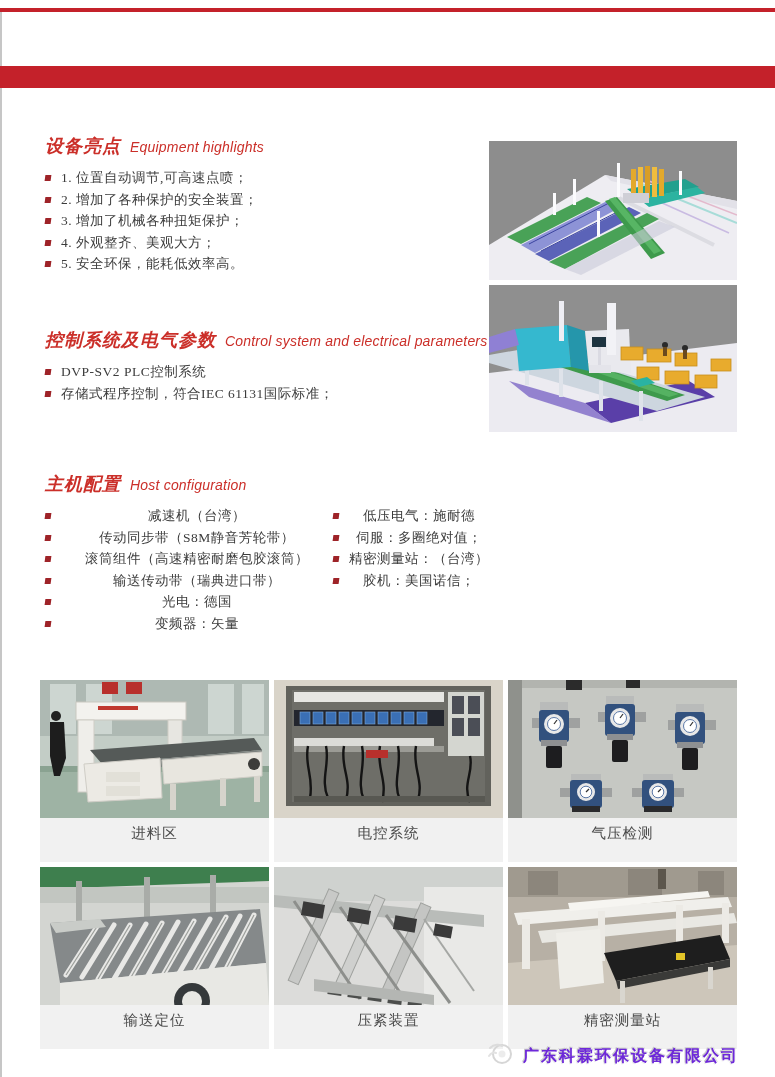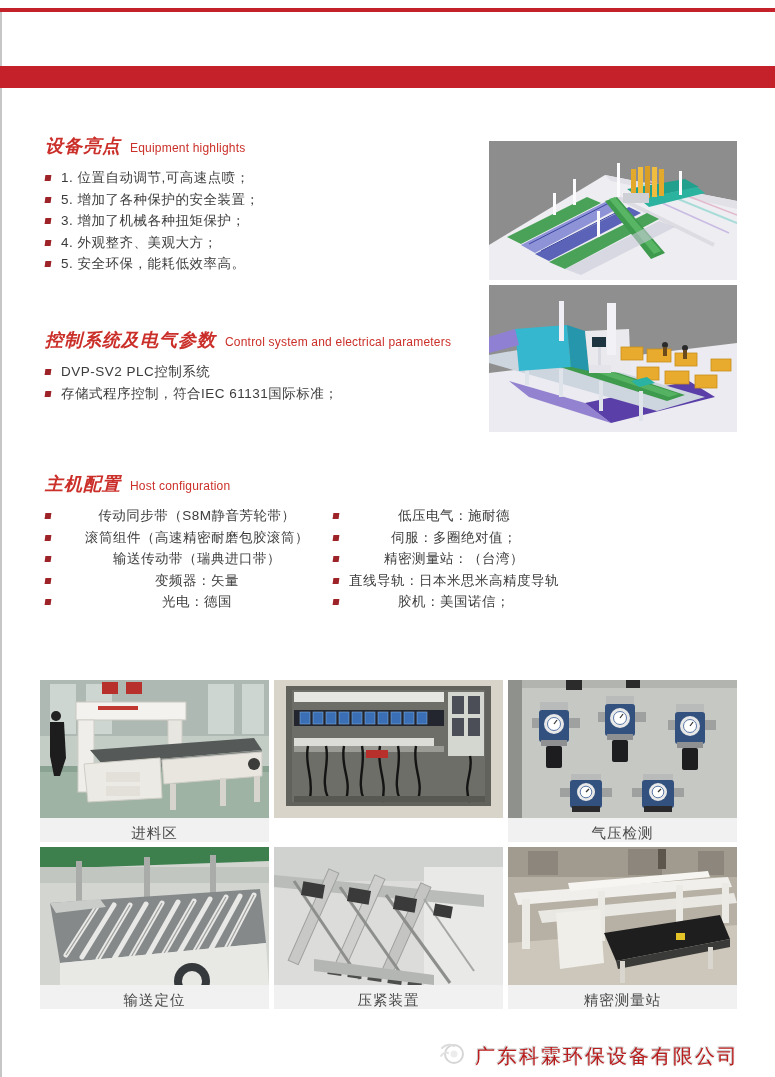--- a/index.html
+++ b/index.html
@@ -17,27 +17,27 @@
   .sec-highlights { top:126px; width:430px; }
   .sec-control    { top:320px; width:450px; }
   .sec-host       { top:464px; width:700px;text-align:center; }
 
   .sec-head { display:flex; align-items:baseline; margin-bottom:9px; }
   .sec-title-zh {
     font-size:18px; font-weight:bold; font-style:italic; color:#cb2f29;
     letter-spacing:1px;
   }
   .sec-title-en {
-    font-size:12px; color:#cb2f29; margin-left:9px;
+    font-size:14px; font-style:italic; color:#cb2f29; margin-left:9px;
     letter-spacing:0.2px;
   }
   ul.bullets { list-style:none; }
   ul.bullets li {
     position:relative; padding-left:16px; font-size:13.5px; color:#3c3c3c;
-    line-height:21.5px; letter-spacing:0.5px; white-space:nowrap;
+    line-height:21.5px; letter-spacing:0.5px; white-space:nowrap;font-family:Liberation Serif, serif;
   }
   .bullet-sq {
     position:absolute; left:0; top:8px; width:6px; height:6px;
     background:#9e2328; transform:skewX(-8deg);
   }
   .host-cols { display:flex; }
   .host-col-left  { width:288px; }
   .host-col-right { margin-left:0; }
 
   .render { position:absolute; left:489px; width:248px; overflow:hidden; }
@@ -47,51 +47,51 @@
 
   .gallery {
     position:absolute; left:40px; top:672px; width:697px;
     display:grid; grid-template-columns:repeat(3,229px);
     column-gap:5px; row-gap:5px;
   }
   .cell { width:229px; }
   .photo { width:229px; height:138px; overflow:hidden; background:#ddd; }
   .photo svg { display:block; }
   .caption {
-    width:229px; height:24px; background:#f1f1f1; text-align:center;
+    width:229px; height:44px; background:#f1f1f1; text-align:center;
     line-height:30px; font-size:14.5px; color:#4a4a4a; letter-spacing:1px;
   }
 
   .footer {
     position:absolute; right:36px; top:1030px; height:36px;
     display:flex; align-items:center;
   }
   .footer-logo { margin-right:7px; }
   .footer-text {
-    font-size:20px; font-weight:normal; letter-spacing:2px;
-    color:#b91c1c;
+    font-size:16px; font-weight:bold; letter-spacing:2px;
+    color:#6d28d9;
     text-shadow:-1px -1px 0 #c9c9c9, 1px 1px 0 #ffffff, 1px -1px 0 #e0e0e0, -1px 1px 0 #ededed;
   }
 </style>
 </head>
 <body>
 
 <div class="page">
   <div class="edge-left"></div>
   <div class="top-line"></div>
   <div class="banner"></div>
 
   <div class="section sec-highlights">
     <div class="sec-head">
       <span class="sec-title-zh">设备亮点</span>
       <span class="sec-title-en">Equipment highlights</span>
     </div>
     <ul class="bullets">
       <li><span class="bullet-sq"></span><span>1. 位置自动调节,可高速点喷；</span></li>
-      <li><span class="bullet-sq"></span><span>5. 增加了各种保护的安全装置；</span></li>
+      <li><span class="bullet-sq"></span><span>2. 增加了各种保护的安全装置；</span></li>
       <li><span class="bullet-sq"></span><span>3. 增加了机械各种扭矩保护；</span></li>
       <li><span class="bullet-sq"></span><span>4. 外观整齐、美观大方；</span></li>
       <li><span class="bullet-sq"></span><span>5. 安全环保，能耗低效率高。</span></li>
     </ul>
   </div>
 
   <div class="render render-top">
     <svg width="248" height="139" viewBox="0 0 248 139">
       <rect x="0" y="0" width="248" height="139" fill="#8d8d8d"></rect>
       <polygon points="0,104 116,34 248,60 248,139 0,139" fill="#eeedf2"></polygon>
@@ -203,31 +203,31 @@
     </ul>
   </div>
 
   <div class="section sec-host">
     <div class="sec-head">
       <span class="sec-title-zh">主机配置</span>
       <span class="sec-title-en">Host configuration</span>
     </div>
     <div class="host-cols">
       <ul class="bullets host-col-left">
+        <li><span class="bullet-sq"></span><span>减速机（台湾）</span></li>
         <li><span class="bullet-sq"></span><span>传动同步带（S8M静音芳轮带）</span></li>
         <li><span class="bullet-sq"></span><span>滚筒组件（高速精密耐磨包胶滚筒）</span></li>
         <li><span class="bullet-sq"></span><span>输送传动带（瑞典进口带）</span></li>
+        <li><span class="bullet-sq"></span><span>光电：德国</span></li>
         <li><span class="bullet-sq"></span><span>变频器：矢量</span></li>
-        <li><span class="bullet-sq"></span><span>光电：德国</span></li>
       </ul>
       <ul class="bullets host-col-right">
         <li><span class="bullet-sq"></span><span>低压电气：施耐德</span></li>
         <li><span class="bullet-sq"></span><span>伺服：多圈绝对值；</span></li>
         <li><span class="bullet-sq"></span><span>精密测量站：（台湾）</span></li>
-        <li><span class="bullet-sq"></span><span>直线导轨：日本米思米高精度导轨</span></li>
         <li><span class="bullet-sq"></span><span>胶机：美国诺信；</span></li>
       </ul>
     </div>
   </div>
 
   <div class="gallery">
 
     <div class="cell">
       <div class="photo">
         <svg width="229" height="138" viewBox="0 0 229 138">
@@ -307,20 +307,21 @@
             <path d="M88,66 C92,86 82,102 90,120"></path>
             <path d="M106,66 C102,88 114,100 108,122"></path>
             <path d="M124,66 C128,86 118,102 126,120"></path>
             <path d="M142,66 C138,88 150,100 144,120"></path>
             <path d="M196,76 C200,92 188,104 196,122"></path>
           </g>
           <rect x="92" y="70" width="22" height="8" fill="#b8302c"></rect>
           <rect x="20" y="116" width="191" height="6" fill="#585852"></rect>
         </svg>
       </div>
+      <div class="caption">电控系统</div>
     </div>
 
     <div class="cell">
       <div class="photo">
         <svg width="229" height="138" viewBox="0 0 229 138">
           <rect width="229" height="138" fill="#c6c8c3"></rect>
           <rect x="0" y="0" width="14" height="138" fill="#8f918c"></rect>
           <rect x="14" y="0" width="215" height="8" fill="#b2b4af"></rect>
           <g fill="#2b2b2b">
               <rect x="58" y="0" width="16" height="10"></rect>

